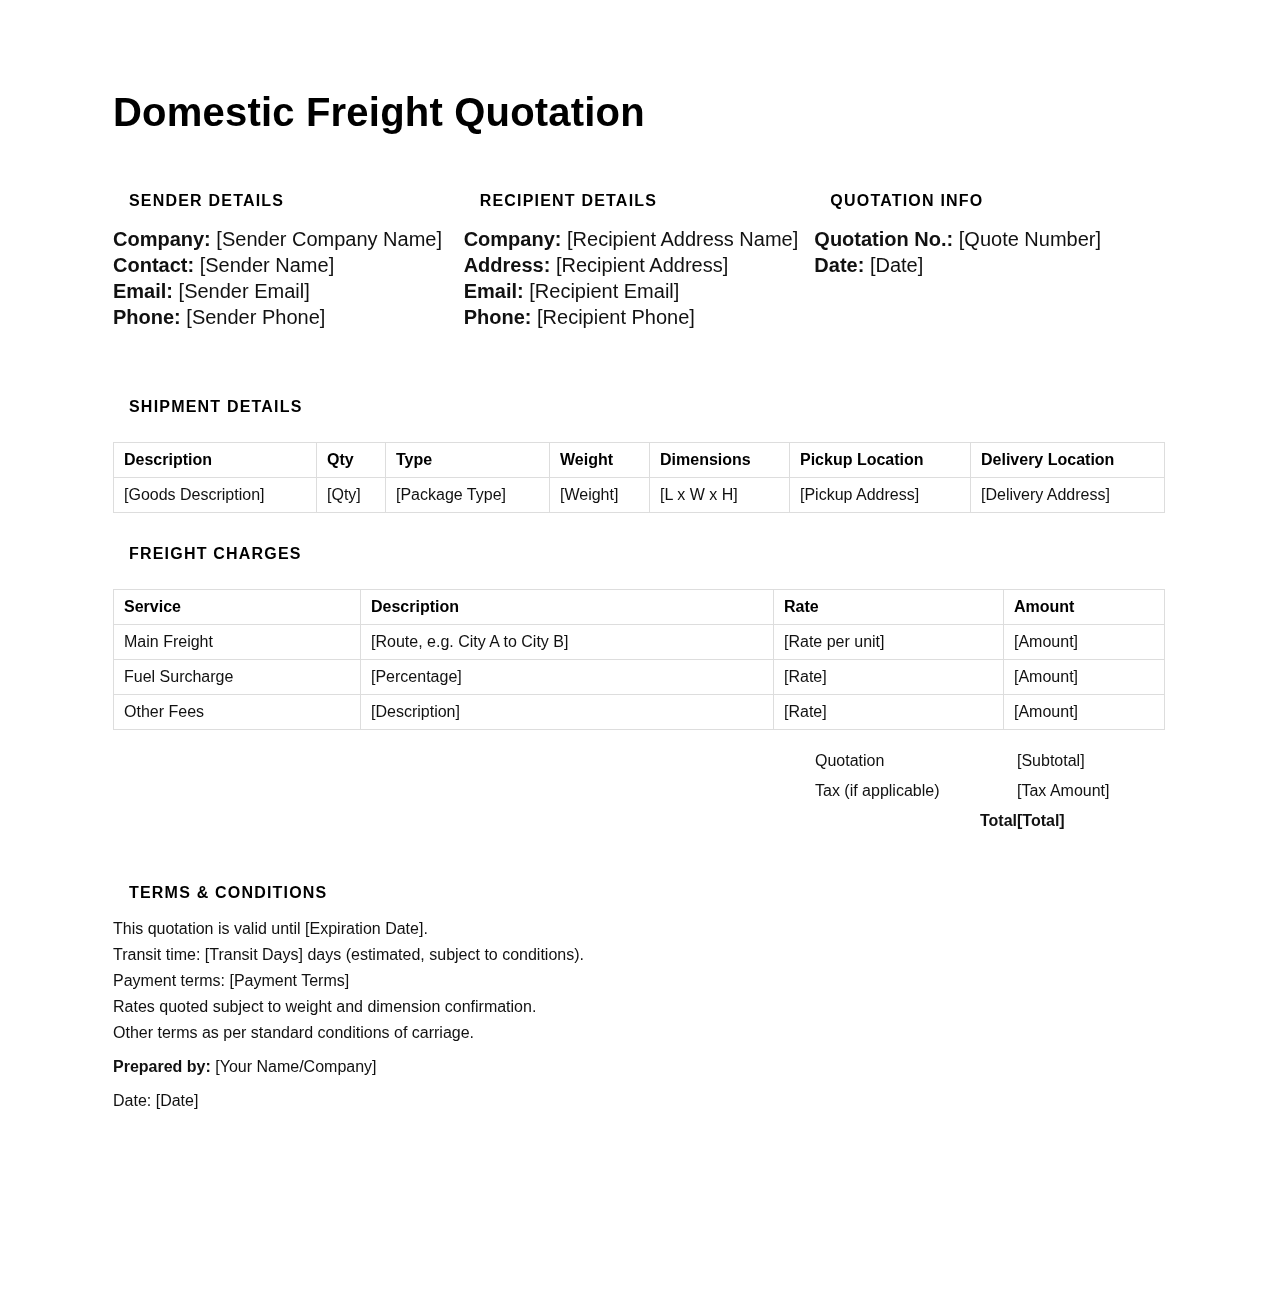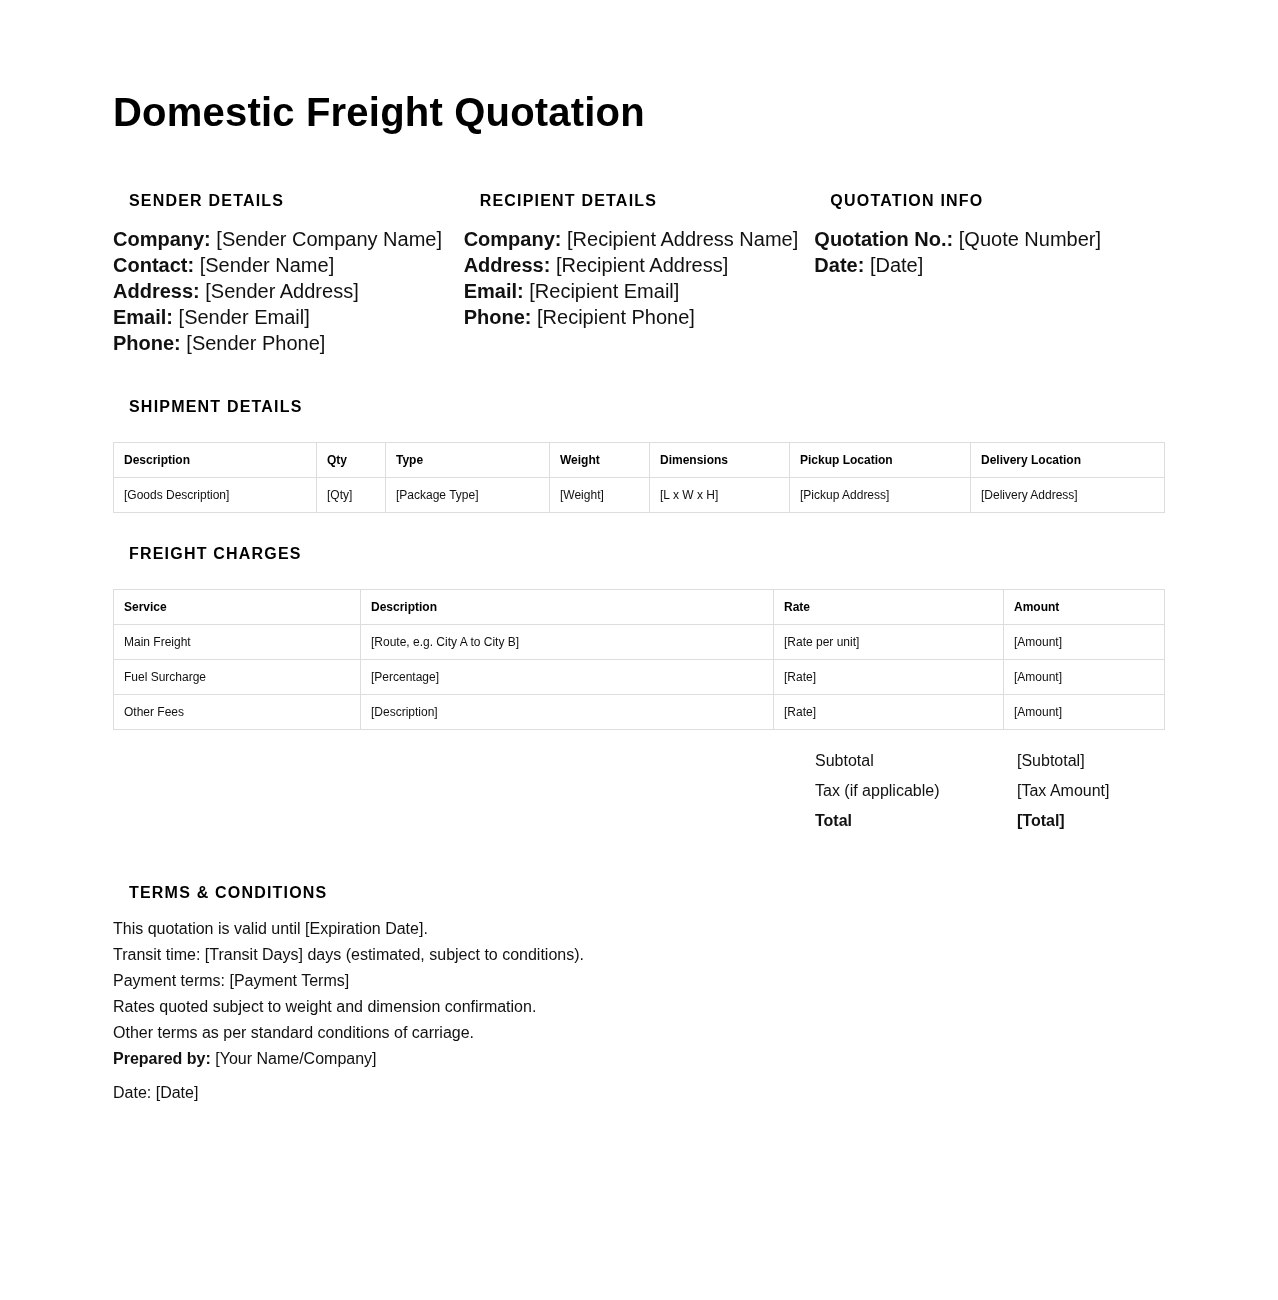--- a/index.html
+++ b/index.html
@@ -27,49 +27,48 @@
   .kv b { font-weight: bold; }
 
   .shipment { position: absolute; top: 382px; left: 0; width: 1052px; }
   .charges { position: absolute; top: 529px; left: 0; width: 1052px; }
   table {
     border-collapse: collapse; width: 1052px; margin-top: 26px;
   }
   th, td {
     border: 1px solid #dddddd;
     text-align: left; padding: 0 10px;
-    height: 34px; font-size: 12px;
+    height: 34px; font-size: 16px;
   }
   th { font-weight: bold; color: #000; }
   td { color: #111; }
 
   .totals { position: absolute; top: 748px; left: 702px; width: 350px; }
   .totals .row { display: flex; height: 30px; line-height: 26px; }
   .totals .lbl { width: 202px; }
-  .totals .row.total { font-weight: bold; }
+  .totals .row.total { font-weight: bold; text-align: right; }
 
   .terms { position: absolute; top: 868px; left: 0; width: 1052px; }
   .terms .section-title { margin-bottom: 14px; }
   .terms .line { line-height: 26px; }
-  .prepared { line-height: 26px; }
+  .prepared { margin-top: 8px; line-height: 26px; }
   .prepared b { font-weight: bold; }
   .date-line { margin-top: 8px; line-height: 26px; }
 </style>
 </head>
 <body>
 
 <div class="page">
   <h1>Domestic Freight Quotation</h1>
 
   <div class="cols">
     <div class="col">
       <h2 class="section-title">SENDER DETAILS</h2>
       <div class="kv"><b>Company:</b> <span>[Sender Company Name]</span></div>
       <div class="kv"><b>Contact:</b> <span>[Sender Name]</span></div>
-      <div class="kv"><b>Address:</b> <span>[Sender Address]</span></div>
       <div class="kv"><b>Email:</b> <span>[Sender Email]</span></div>
       <div class="kv"><b>Phone:</b> <span>[Sender Phone]</span></div>
     </div>
     <div class="col">
       <h2 class="section-title">RECIPIENT DETAILS</h2>
       <div class="kv"><b>Company:</b> <span>[Recipient Address Name]</span></div>
       <div class="kv"><b>Address:</b> <span>[Recipient Address]</span></div>
       <div class="kv"><b>Email:</b> <span>[Recipient Email]</span></div>
       <div class="kv"><b>Phone:</b> <span>[Recipient Phone]</span></div>
     </div>
@@ -137,21 +136,21 @@
           <td>[Description]</td>
           <td>[Rate]</td>
           <td>[Amount]</td>
         </tr>
       </tbody>
     </table>
   </div>
 
   <div class="totals">
     <div class="row">
-      <span class="lbl">Subtotal</span>
+      <span class="lbl">Quotation</span>
       <span>[Subtotal]</span>
     </div>
     <div class="row">
       <span class="lbl">Tax (if applicable)</span>
       <span>[Tax Amount]</span>
     </div>
     <div class="row total">
       <span class="lbl">Total</span>
       <span>[Total]</span>
     </div>

